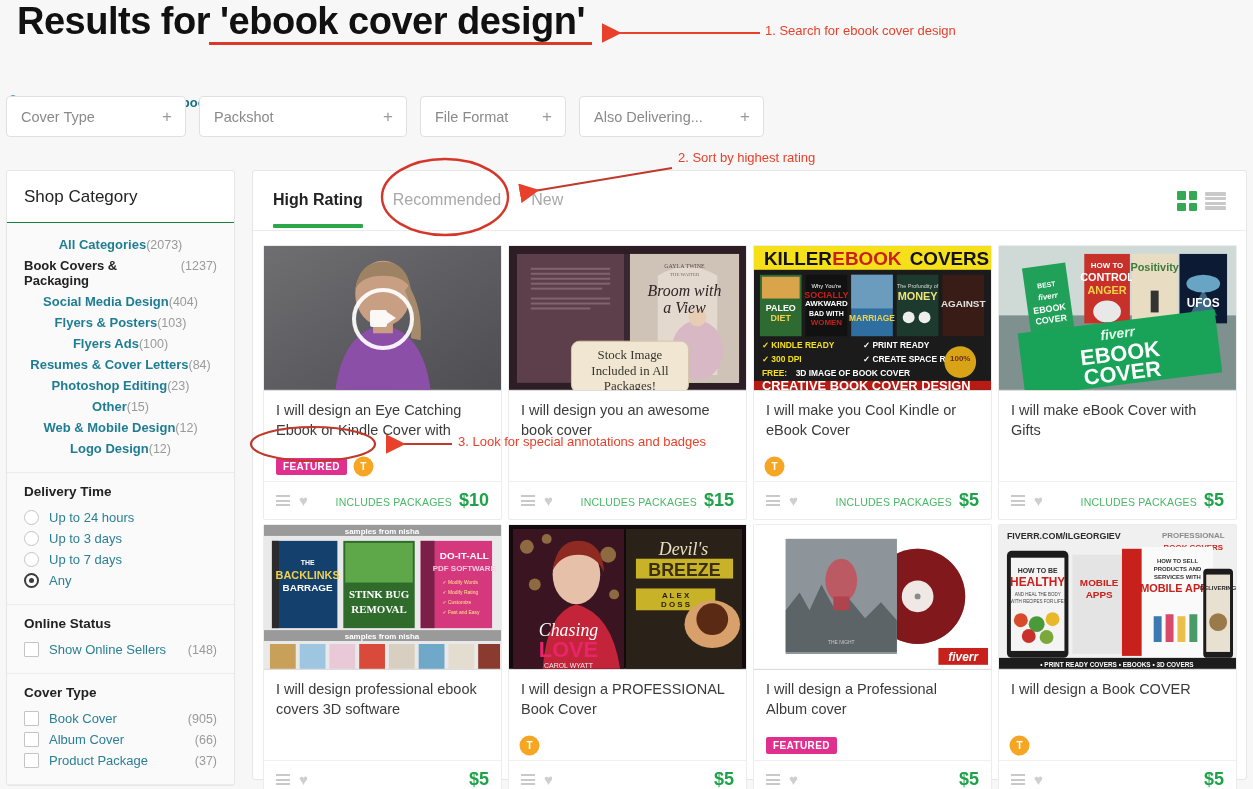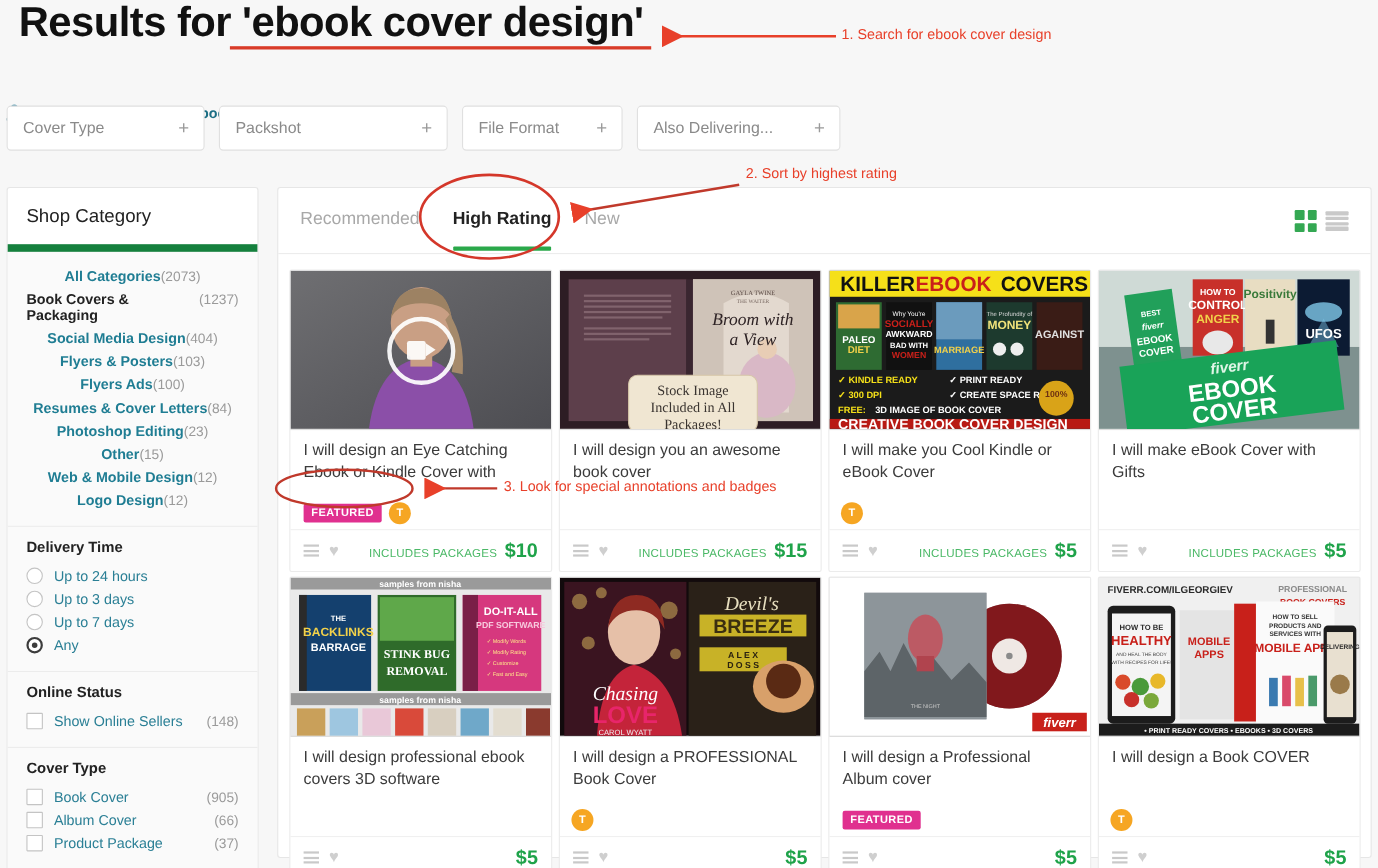--- a/index.html
+++ b/index.html
@@ -54,21 +54,21 @@
   .pill-w1 { width: 180px; }
   .pill-w2 { width: 208px; }
   .pill-w3 { width: 146px; }
   .pill-w4 { width: 185px; }
 
   
   .sidebar {
     position: absolute; left: 6px; top: 170px; width: 229px;
     background: #fff; border: 1px solid #e6e6e6; border-radius: 3px;
   }
-  .sb-head { padding: 16px 17px 15px; font-size: 17px; color: #222; border-bottom: 7px solid #15803d; }
+  .sb-head { padding: 16px 17px 15px; font-size: 17px; color: #222; border-bottom: 1px solid #15803d; }
   .sb-block { padding: 11px 17px 13px; border-bottom: 1px solid #ececec; background: #fafafa; }
   .sb-title { font-size: 13.5px; font-weight: bold; color: #222; margin-bottom: 8px; }
   .cat-row {
     display: flex; align-items: baseline; justify-content: center;
     font-size: 13px; padding: 3px 0; cursor: pointer;
   }
   .cat-row .nm { color: #1f7d93; font-weight: bold; }
   .cat-row.active .nm { color: #222; }
   .cat-row .ct { color: #9a9a9a; font-size: 12.5px; font-weight: normal; }
 
@@ -290,22 +290,22 @@
       <div class="opt-row">
           <span class="checkbox"></span>
           <span class="nm">Product Package</span>
           <span class="ct">(37)</span>
         </div>
     </div>
   </div>
 
   <div class="results">
     <div class="tabs">
+      <div class="tab active">High Rating</div>
       <div class="tab">Recommended</div>
-      <div class="tab active">High Rating</div>
       <div class="tab">New</div>
       <div class="view-toggles">
         <span class="grid-ico">
             <i></i>
             <i></i>
             <i></i>
             <i></i>
           </span>
         <span class="list-ico">
             <i></i>

